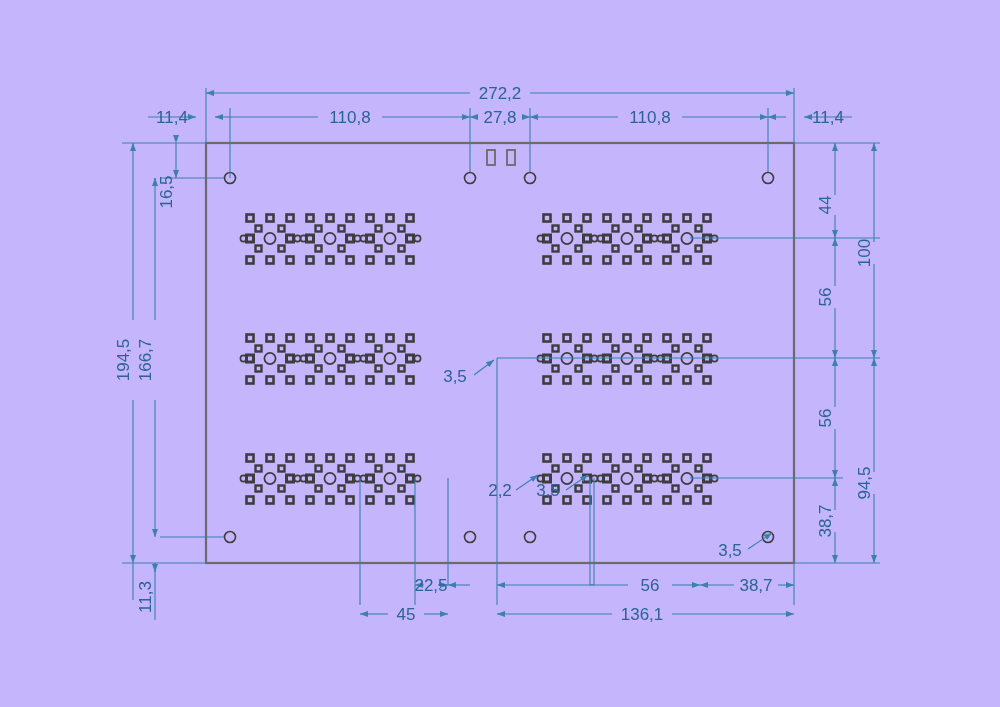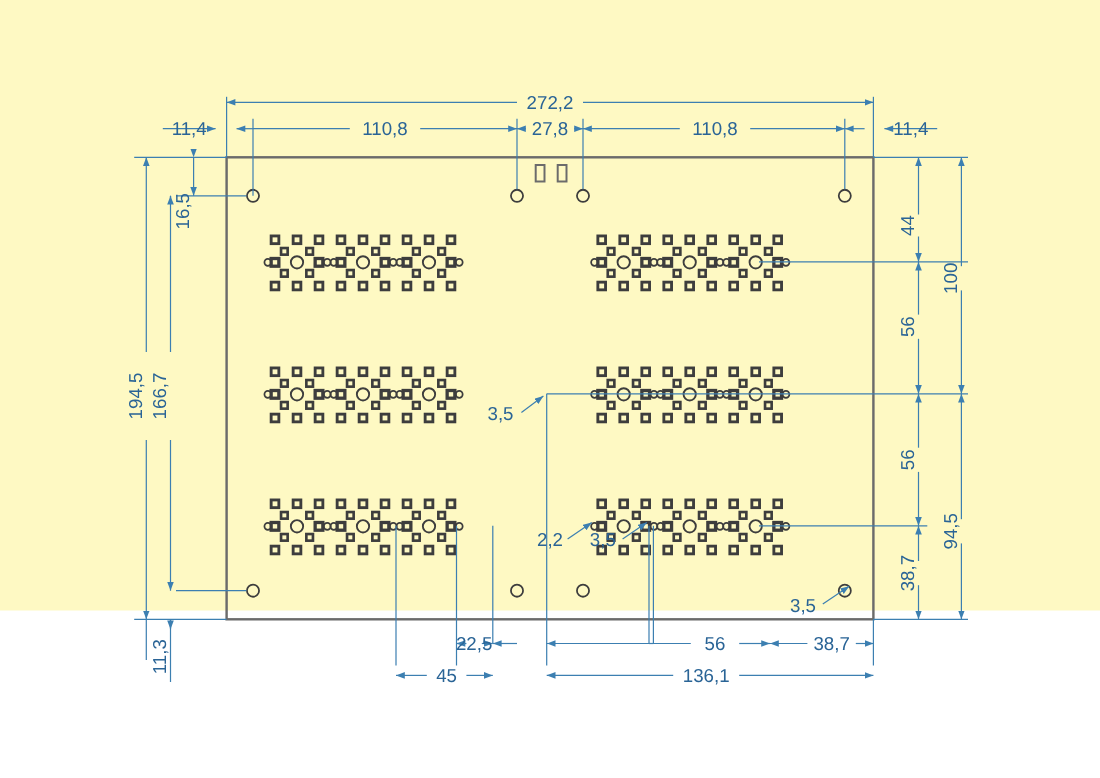--- a/index.html
+++ b/index.html
@@ -1,17 +1,17 @@
 <!DOCTYPE html>
 <html><head>
 <meta charset="utf-8">
 <style>
   html,body{margin:0;padding:0;background:#ffffff;}
   body{width:1000px;height:707px;overflow:hidden;font-family:"Liberation Sans",sans-serif;}
-  #stage{position:relative;width:1000px;height:555px;background:#fef9c3;}
+  #stage{position:relative;width:1000px;height:707px;background:#c4b5fd;}
   svg#dwg{position:absolute;left:0;top:0;width:1000px;height:707px;display:block;}
   .dimtxt{font-family:"Liberation Sans",sans-serif;font-size:17px;fill:#2a6496;}
 </style>
 </head>
 <body>
 
 <div id="stage">
   <svg id="dwg" viewBox="0 0 1000 707">
     <defs>
       <marker id="ar" markerWidth="9" markerHeight="9" refX="8" refY="3" orient="auto" markerUnits="userSpaceOnUse">

